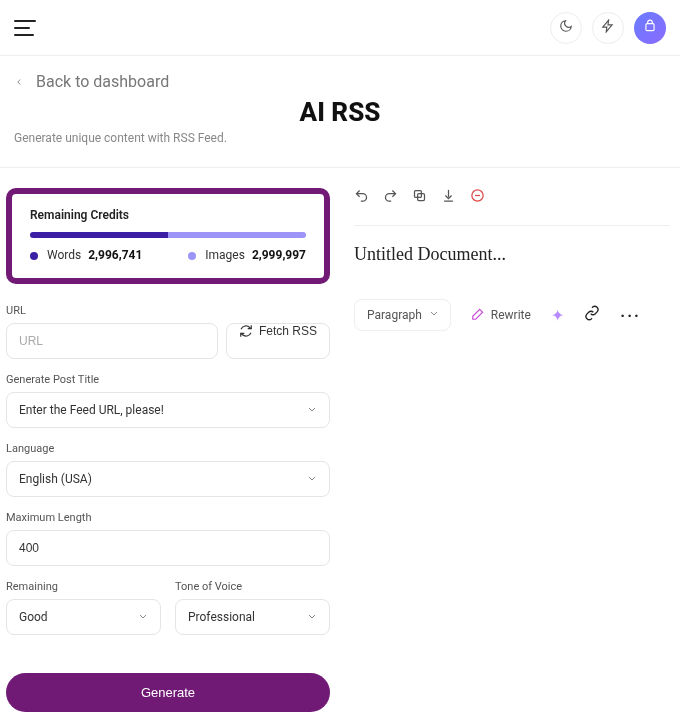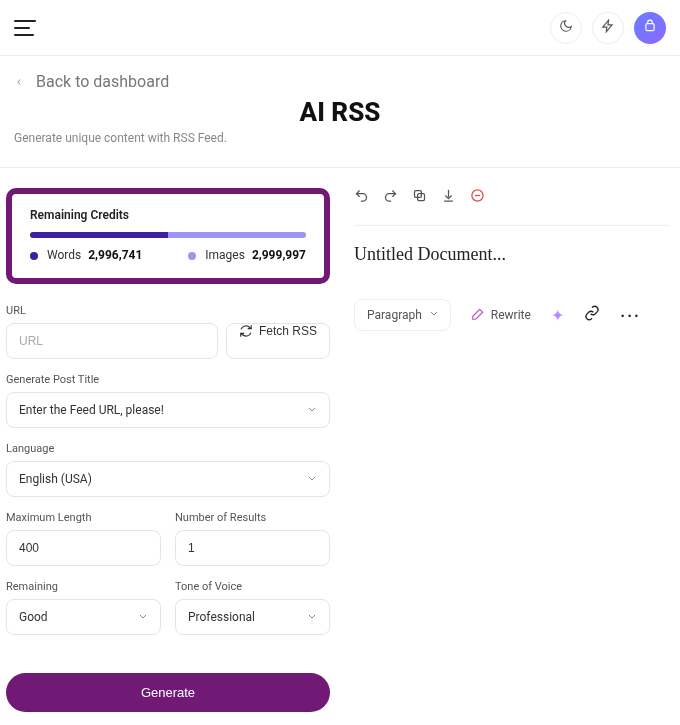--- a/index.html
+++ b/index.html
@@ -168,24 +168,20 @@
       <span class="chev"><svg width="12" height="12" viewBox="0 0 24 24" fill="none" stroke="currentColor" stroke-width="2">
             <path d="M6 9l6 6 6-6"></path>
           </svg></span>
     </div>
 
     <div class="two-col">
       <div>
         <div class="field-label">Maximum Length</div>
         <input class="input" value="400" style="">
       </div>
-      <div>
-        <div class="field-label">Number of Results</div>
-        <input class="input" value="1" style="">
-      </div>
     </div>
 
     <div class="two-col">
       <div>
         <div class="field-label">Remaining</div>
         <div class="select-wrap">
           <div class="input">Good</div>
           <span class="chev"><svg width="12" height="12" viewBox="0 0 24 24" fill="none" stroke="currentColor" stroke-width="2">
                 <path d="M6 9l6 6 6-6"></path>
               </svg></span>

